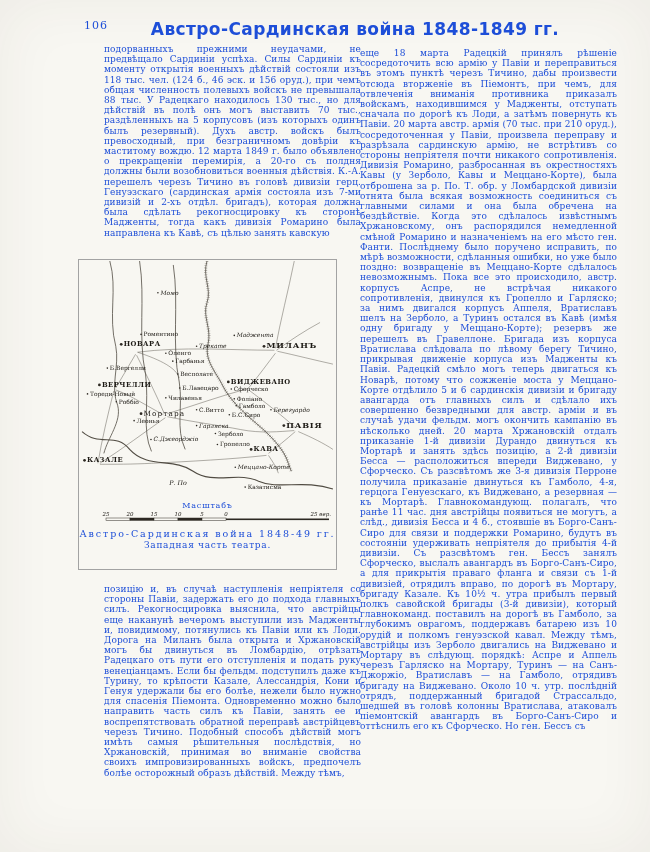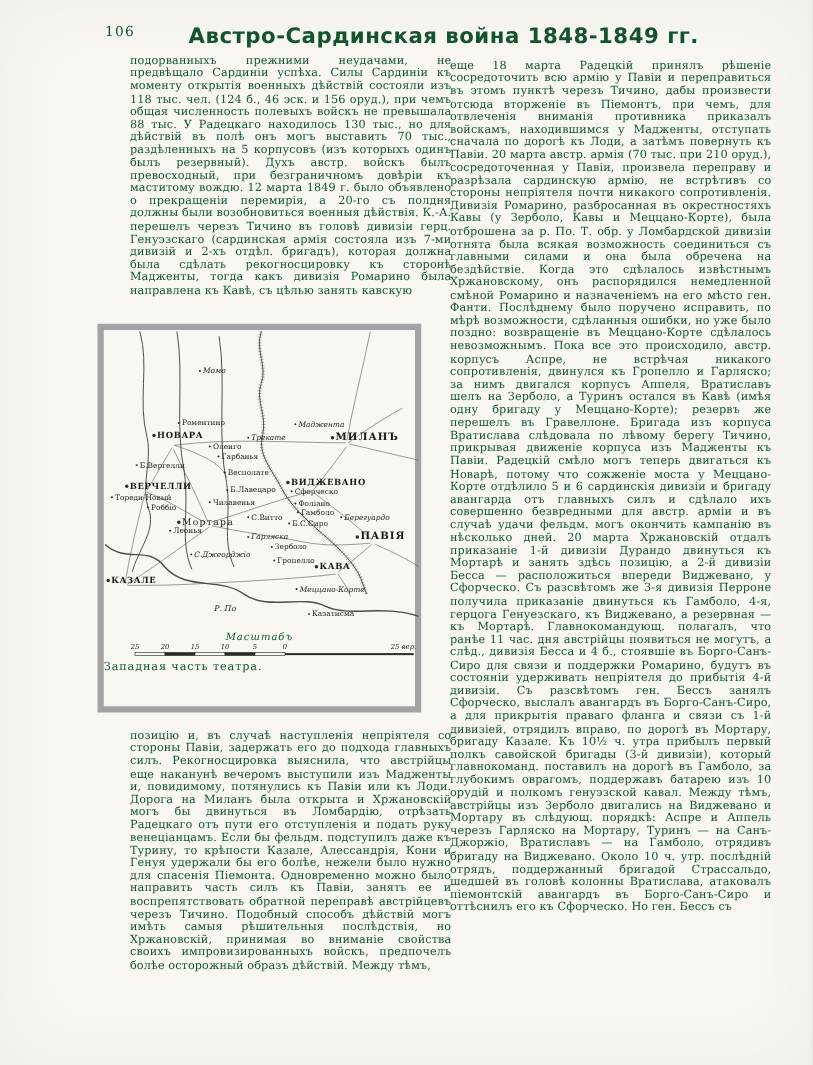--- a/index.html
+++ b/index.html
@@ -1,18 +1,18 @@
 <!DOCTYPE html>
 <html><head>
 <meta charset="utf-8">
 <style>
   html,body { margin:0; padding:0; background:#dedbd4; }
   .sheet {
     position:relative; width:650px; height:852px; margin:0 auto;
-    background:#f8f7f2; color:#14532d; overflow:hidden;
+    background:#f8f7f2; color:#1d4ed8; overflow:hidden;
     font-family:"DejaVu Serif", serif;
     box-shadow: inset 0 0 60px rgba(60,50,30,0.06);
   }
   .pgnum {
     position:absolute; left:84px; top:19px;
     font-size:11px; letter-spacing:1px;
   }
   .runtitle {
     position:absolute; left:120px; right:60px; top:19px;
     text-align:center; font-family:"DejaVu Sans", sans-serif;
@@ -23,41 +23,41 @@
     font-size:9px; line-height:10.2px; letter-spacing:0.08px;
     overflow:hidden;
     margin-left:26px;
   }
   .col-left-top    { left:78px;  top:44px;  width:257px; height:214px; }
   .col-left-bottom { left:78px;  top:584px; width:257px; height:216px; }
   .col-right       { left:334px; top:48px;  width:257px; height:760px; }
 
   .figure {
     position:absolute; left:78px; top:259px; width:259px; height:311px;
-    border:5px solid #a3a3a3; background:#f8f7f2; box-sizing:border-box;
+    border:1px solid #a3a3a3; background:#f8f7f2; box-sizing:border-box;
   }
   .map-wrap { position:relative; width:253px; height:238px; margin:1px auto 0 auto; }
   svg text { fill:#1d1a15; font-family:"DejaVu Serif", serif; }
   .map-line  { stroke:#514c43; fill:none; }
   .road      { stroke-width:0.45; }
   .river     { stroke-width:0.8; }
   .po        { stroke-width:1.15; }
   .marsh     { stroke-width:3.2; stroke-dasharray:0.6 1.7; opacity:0.5; }
   .tn      { font-size:6px; }
   .it      { font-size:6px; font-style:italic; }
   .riv     { font-size:6.4px; font-style:italic; }
   .city    { font-size:6.8px; font-weight:bold; letter-spacing:0.5px; }
   .cityMid { font-size:7.4px; letter-spacing:1.1px; }
   .cityBig { font-size:8.2px; font-weight:bold; letter-spacing:0.8px; }
   .dot     { fill:#2d2923; }
 
-  .scale-label { text-align:center; font-style:italic; font-size:8px; letter-spacing:0.8px; margin-top:2px; }
+  .scale-label { text-align:center; font-size:8px; letter-spacing:0.8px; margin-top:2px; }
   .scale-svg   { display:block; margin:0 auto; }
   .cap1 { text-align:center; font-size:9.5px; letter-spacing:1.9px; margin-top:4px; }
-  .cap2 { font-size:9px;  letter-spacing:0.7px; margin-top:1px; }
+  .cap2 { text-align:center; font-size:9px;  letter-spacing:0.7px; margin-top:1px; }
 </style>
 </head>
 <body>
 
 <div class="sheet">
 
   <div class="pgnum">106</div>
   <div class="runtitle">Австро-Сардинская война 1848-1849 гг.</div>
 
   <div class="col col-left-top">подорванныхъ прежними неудачами, не предвѣщало Сардиніи успѣха. Силы Сардиніи къ моменту открытія военныхъ дѣйствій состояли изъ 118 тыс. чел. (124 б., 46 эск. и 156 оруд.), при чемъ общая численность полевыхъ войскъ не превышала 88 тыс. У Радецкаго находилось 130 тыс., но для дѣйствій въ полѣ онъ могъ выставить 70 тыс., раздѣленныхъ на 5 корпусовъ (изъ которыхъ одинъ былъ резервный). Духъ австр. войскъ былъ превосходный, при безграничномъ довѣріи къ маститому вождю. 12 марта 1849 г. было объявлено о прекращеніи перемирія, а 20-го съ полдня должны были возобновиться военныя дѣйствія. К.-А. перешелъ черезъ Тичино въ головѣ дивизіи герц. Генуэзскаго (сардинская армія состояла изъ 7-ми дивизій и 2-хъ отдѣл. бригадъ), которая должна была сдѣлать рекогносцировку къ сторонѣ Мадженты, тогда какъ дивизія Ромарино была направлена къ Кавѣ, съ цѣлью занять кавскую</div>
@@ -176,20 +176,21 @@
         <text x="73" y="5.5" text-anchor="middle" style="font-size:5.5px;font-style:italic">15</text>
         <rect x="73" y="8" width="24" height="2.4" fill="#f8f7f2" stroke="#2d2923" stroke-width="0.5"></rect>
         <text x="97" y="5.5" text-anchor="middle" style="font-size:5.5px;font-style:italic">10</text>
         <rect x="97" y="8" width="24" height="2.4" fill="#2d2923" stroke="#2d2923" stroke-width="0.5"></rect>
         <text x="121" y="5.5" text-anchor="middle" style="font-size:5.5px;font-style:italic">5</text>
         <rect x="121" y="8" width="24" height="2.4" fill="#f8f7f2" stroke="#2d2923" stroke-width="0.5"></rect>
         <text x="145" y="5.5" text-anchor="middle" style="font-size:5.5px;font-style:italic">0</text>
         <rect x="145" y="8.5" width="103" height="1.6" fill="#2d2923"></rect>
         <text x="250" y="5.5" text-anchor="end" style="font-size:5.5px;font-style:italic">25 вер.</text>
       </svg>
+    <div class="cap1">Австро-Сардинская война 1848-49 гг.</div>
     <div class="cap2">Западная часть театра.</div>
   </div>
 
   <div class="col col-left-bottom">позицію и, въ случаѣ наступленія непріятеля со стороны Павіи, задержать его до подхода главныхъ силъ. Рекогносцировка выяснила, что австрійцы еще наканунѣ вечеромъ выступили изъ Мадженты и, повидимому, потянулись къ Павіи или къ Лоди. Дорога на Миланъ была открыта и Хржановскій могъ бы двинуться въ Ломбардію, отрѣзать Радецкаго отъ пути его отступленія и подать руку венеціанцамъ. Если бы фельдм. подступилъ даже къ Турину, то крѣпости Казале, Алессандрія, Кони и Генуя удержали бы его болѣе, нежели было нужно для спасенія Піемонта. Одновременно можно было направить часть силъ къ Павіи, занять ее и воспрепятствовать обратной переправѣ австрійцевъ черезъ Тичино. Подобный способъ дѣйствій могъ имѣть самыя рѣшительныя послѣдствія, но Хржановскій, принимая во вниманіе свойства своихъ импровизированныхъ войскъ, предпочелъ болѣе осторожный образъ дѣйствій. Между тѣмъ,</div>
 
   <div class="col col-right">еще 18 марта Радецкій принялъ рѣшеніе сосредоточить всю армію у Павіи и переправиться въ этомъ пунктѣ черезъ Тичино, дабы произвести отсюда вторженіе въ Піемонтъ, при чемъ, для отвлеченія вниманія противника приказалъ войскамъ, находившимся у Мадженты, отступать сначала по дорогѣ къ Лоди, а затѣмъ повернуть къ Павіи. 20 марта австр. армія (70 тыс. при 210 оруд.), сосредоточенная у Павіи, произвела переправу и разрѣзала сардинскую армію, не встрѣтивъ со стороны непріятеля почти никакого сопротивленія. Дивизія Ромарино, разбросанная въ окрестностяхъ Кавы (у Зерболо, Кавы и Меццано-Корте), была отброшена за р. По. Т. обр. у Ломбардской дивизіи отнята была всякая возможность соединиться съ главными силами и она была обречена на бездѣйствіе. Когда это сдѣлалось извѣстнымъ Хржановскому, онъ распорядился немедленной смѣной Ромарино и назначеніемъ на его мѣсто ген. Фанти. Послѣднему было поручено исправить, по мѣрѣ возможности, сдѣланныя ошибки, но уже было поздно: возвращеніе въ Меццано-Корте сдѣлалось невозможнымъ. Пока все это происходило, австр. корпусъ Аспре, не встрѣчая никакого сопротивленія, двинулся къ Гропелло и Гарляско; за нимъ двигался корпусъ Аппеля, Вратиславъ шелъ на Зерболо, а Туринъ остался въ Кавѣ (имѣя одну бригаду у Меццано-Корте); резервъ же перешелъ въ Гравеллоне. Бригада изъ корпуса Вратислава слѣдовала по лѣвому берегу Тичино, прикрывая движеніе корпуса изъ Мадженты къ Павіи. Радецкій смѣло могъ теперь двигаться къ Новарѣ, потому что сожженіе моста у Меццано-Корте отдѣлило 5 и 6 сардинскія дивизіи и бригаду авангарда отъ главныхъ силъ и сдѣлало ихъ совершенно безвредными для австр. арміи и въ случаѣ удачи фельдм. могъ окончить кампанію въ нѣсколько дней. 20 марта Хржановскій отдалъ приказаніе 1-й дивизіи Дурандо двинуться къ Мортарѣ и занять здѣсь позицію, а 2-й дивизіи Бесса — расположиться впереди Виджевано, у Сфорческо. Съ разсвѣтомъ же 3-я дивизія Перроне получила приказаніе двинуться къ Гамболо, 4-я, герцога Генуезскаго, къ Виджевано, а резервная — къ Мортарѣ. Главнокомандующ. полагалъ, что ранѣе 11 час. дня австрійцы появиться не могутъ, а слѣд., дивизія Бесса и 4 б., стоявшіе въ Борго-Санъ-Сиро для связи и поддержки Ромарино, будутъ въ состояніи удерживать непріятеля до прибытія 4-й дивизіи. Съ разсвѣтомъ ген. Бессъ занялъ Сфорческо, выслалъ авангардъ въ Борго-Санъ-Сиро, а для прикрытія праваго фланга и связи съ 1-й дивизіей, отрядилъ вправо, по дорогѣ въ Мортару, бригаду Казале. Къ 10½ ч. утра прибылъ первый полкъ савойской бригады (3-й дивизіи), который главнокоманд. поставилъ на дорогѣ въ Гамболо, за глубокимъ оврагомъ, поддержавъ батарею изъ 10 орудій и полкомъ генуэзской кавал. Между тѣмъ, австрійцы изъ Зерболо двигались на Виджевано и Мортару въ слѣдующ. порядкѣ: Аспре и Аппель черезъ Гарляско на Мортару, Туринъ — на Санъ-Джоржіо, Вратиславъ — на Гамболо, отрядивъ бригаду на Виджевано. Около 10 ч. утр. послѣдній отрядъ, поддержанный бригадой Страссальдо, шедшей въ головѣ колонны Вратислава, атаковалъ піемонтскій авангардъ въ Борго-Санъ-Сиро и оттѣснилъ его къ Сфорческо. Но ген. Бессъ съ</div>
 
 </div>
 
 </body></html>

